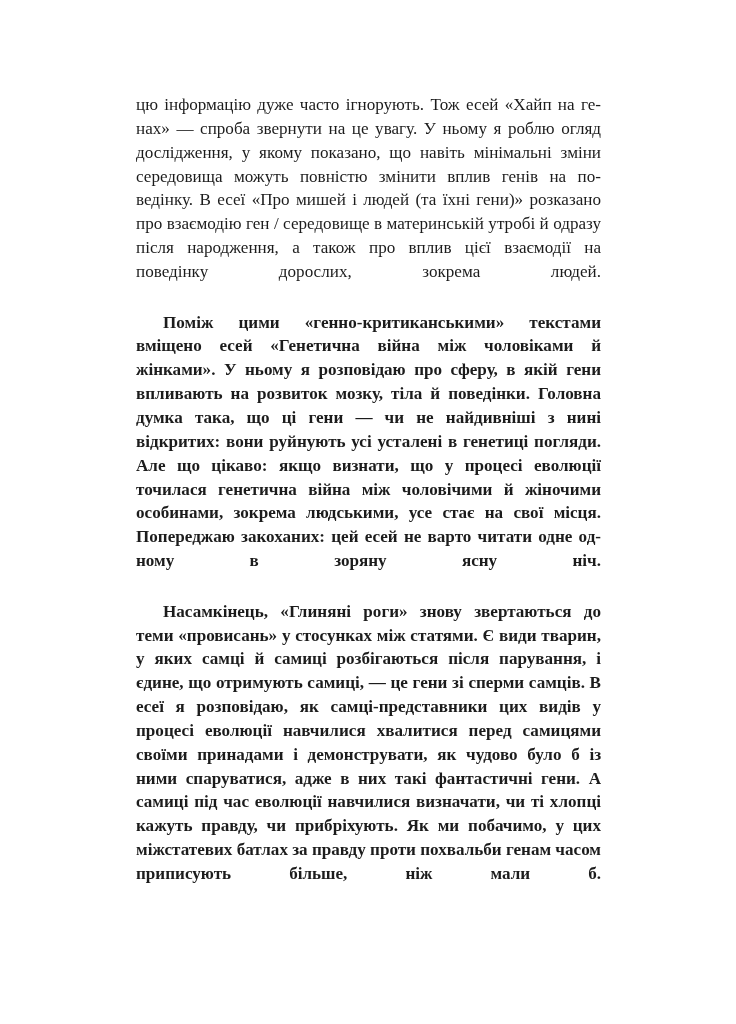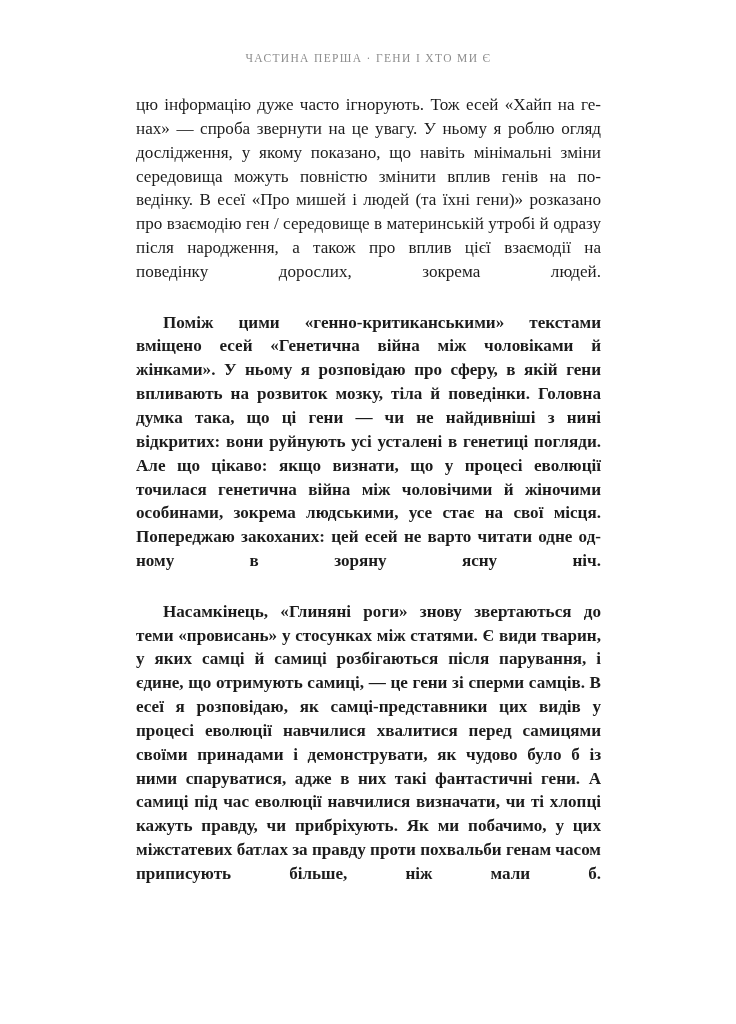--- a/index.html
+++ b/index.html
@@ -64,21 +64,20 @@
     content: "";
     display: inline-block;
     width: 100%;
   }
 </style>
 </head>
 <body>
 
 <div class="page">
 
-  <div class="running-head">ЧАСТИНА ПЕРША · ГЕНИ І ХТО МИ Є</div>
 
   <div class="body-block">
     <p class="para">цю інформацію дуже часто ігнорують. Тож есей «Хайп на ге­нах» — спроба звернути на це увагу. У ньому я роблю огляд дослідження, у якому показано, що навіть мінімальні змі­ни середовища можуть повністю змінити вплив генів на по­ведінку. В есеї «Про мишей і людей (та їхні гени)» розказа­но про взаємодію ген / середовище в материнській утробі й одразу після народження, а також про вплив цієї взаємодії на поведінку дорослих, зокрема людей.</p>
     <p class="para indent">Поміж цими «генно-критиканськими» текстами вміщено есей «Генетична війна між чоловіками й жінками». У ньому я розповідаю про сферу, в якій гени впливають на розвиток мозку, тіла й поведінки. Головна думка така, що ці гени — чи не найдивніші з нині відкритих: вони руйнують усі усталені в генетиці погляди. Але що цікаво: якщо визнати, що у про­цесі еволюції точилася генетична війна між чоловічими й жі­ночими особинами, зокрема людськими, усе стає на свої міс­ця. Попереджаю закоханих: цей есей не варто читати одне од­ному в зоряну ясну ніч.</p>
     <p class="para indent">Насамкінець, «Глиняні роги» знову звертаються до теми «провисань» у стосунках між статями. Є види тварин, у яких самці й самиці розбігаються після парування, і єдине, що от­римують самиці, — це гени зі сперми самців. В есеї я розпо­відаю, як самці-представники цих видів у процесі еволюції навчилися хвалитися перед самицями своїми принадами і демонструвати, як чудово було б із ними спаруватися, адже в них такі фантастичні гени. А самиці під час еволюції навчи­лися визначати, чи ті хлопці кажуть правду, чи прибріхують. Як ми побачимо, у цих міжстатевих батлах за правду проти похвальби генам часом приписують більше, ніж мали б.</p>
   </div>
 
 </div>
 
 </body></html>

